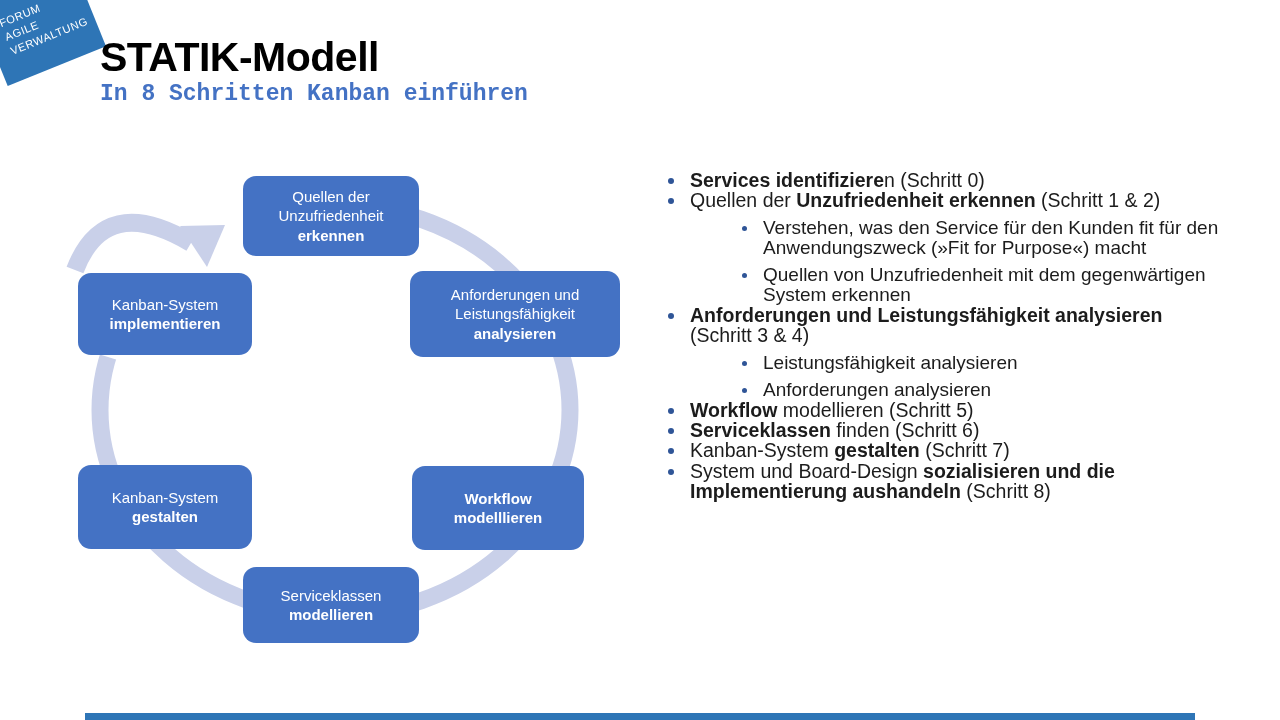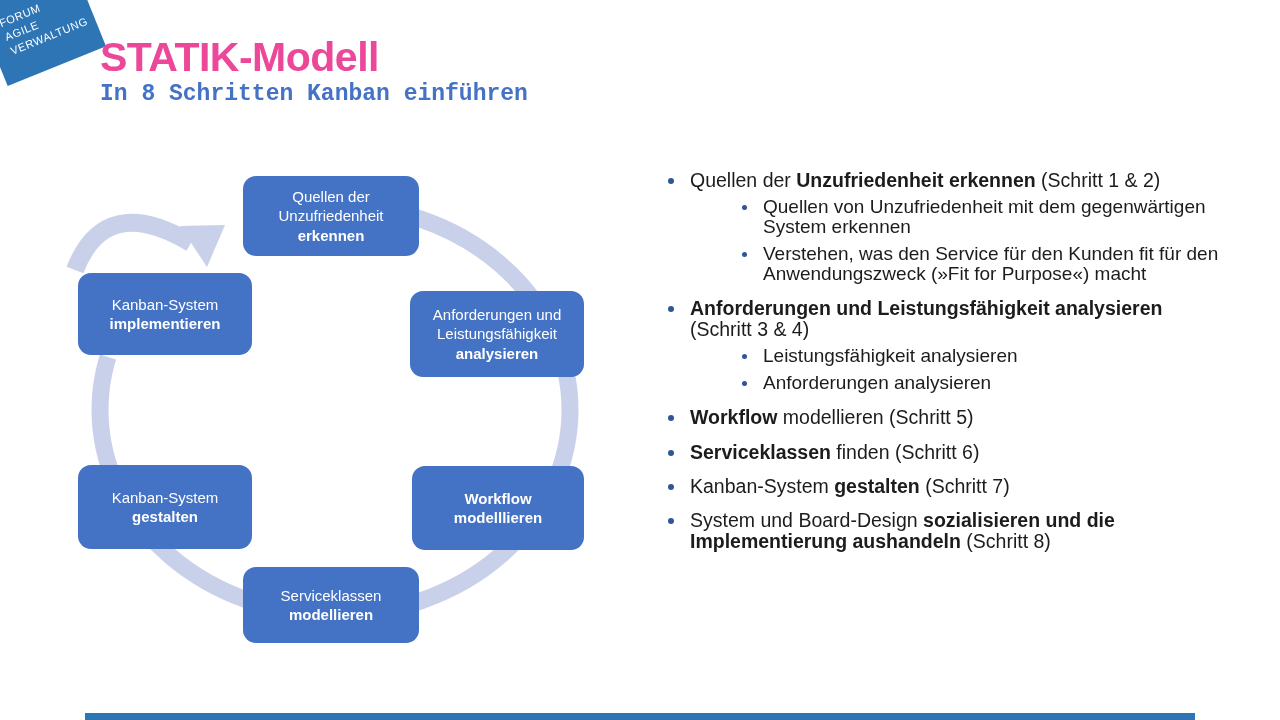--- a/index.html
+++ b/index.html
@@ -12,48 +12,47 @@
   .logo {
     position:absolute; left:-16px; top:-36px; width:106px; height:106px;
     background:var(--logo-blue,#2E75B6); transform:rotate(-22deg);
     color:#fff; box-sizing:border-box; padding:38px 0 0 16px;
   }
   .logo-line { font-size:11px; line-height:1.35; letter-spacing:.6px; font-weight:400; }
 
   
   .title {
     position:absolute; left:100px; top:34px; font-size:41px; font-weight:bold;
-    color:#ec4899; letter-spacing:-.5px;
+    color:#000000; letter-spacing:-.5px;
   }
   .subtitle {
     position:absolute; left:100px; top:81px; font-size:23px; font-weight:bold;
     color:var(--subtitle-blue,#4472C4);
     font-family:Liberation Mono, monospace;
   }
 
   
   .cycle-svg { position:absolute; left:55px; top:150px; }
   .cycle-box {
     position:absolute; background:var(--box-blue,#4472C4); border-radius:13px;
     color:#fff; display:flex; flex-direction:column; justify-content:center;
     text-align:center; font-size:15px; line-height:1.3; padding:6px;
     box-sizing:border-box;
   }
   .pos-top         { left:243px; top:176px; width:176px; height:80px; }
-  .pos-right-upper { left:410px; top:271px; width:174px; height:86px;margin-top:20px; }
+  .pos-right-upper { left:410px; top:271px; width:210px; height:86px; }
   .pos-right-lower { left:412px; top:466px; width:172px; height:84px; }
   .pos-bottom      { left:243px; top:567px; width:176px; height:76px; }
   .pos-left-lower  { left:78px;  top:465px; width:174px; height:84px; }
   .pos-left-upper  { left:78px;  top:273px; width:174px; height:82px; }
 
   
   .bullet-list { position:absolute; left:662px; top:170px; width:558px; color:#1c1c1c; }
   .bullet-item {
     position:relative; padding-left:28px; font-size:19.5px; line-height:1.05;
-    margin-top:14px;
   }
   .bullet-item:first-child { margin-top:0; }
   .bullet-item.level-2 {
     margin-left:75px; padding-left:26px; margin-top:7px; font-size:19px;
     width:457px; box-sizing:content-box;
   }
   .dot {
     position:absolute; left:6px; top:8px; width:6px; height:6px;
     border-radius:50%; background:var(--bullet-navy,#2F5597);
   }
@@ -114,23 +113,24 @@
         <div>Kanban-System</div>
         <div style="font-weight: bold;">gestalten</div>
       </div>
       <div class="cycle-box pos-left-upper">
         <div>Kanban-System</div>
         <div style="font-weight: bold;">implementieren</div>
       </div>
     </div>
 
   <div class="bullet-list">
+      <div class="bullet-item level-1"><span class="dot"></span><b>Services identifiziere</b><span>n (Schritt 0)</span></div>
       <div class="bullet-item level-1"><span class="dot"></span><span>Quellen der </span><b>Unzufriedenheit erkennen</b><span> (Schritt 1 &amp; 2)</span></div>
+      <div class="bullet-item level-2"><span class="dot"></span><span>Verstehen, was den Service für den Kunden fit für den Anwendungszweck (»Fit for Purpose«) macht</span></div>
       <div class="bullet-item level-2"><span class="dot"></span><span>Quellen von Unzufriedenheit mit dem gegenwärtigen System erkennen</span></div>
-      <div class="bullet-item level-2"><span class="dot"></span><span>Verstehen, was den Service für den Kunden fit für den Anwendungszweck (»Fit for Purpose«) macht</span></div>
       <div class="bullet-item level-1"><span class="dot"></span><b>Anforderungen und Leistungsfähigkeit analysieren</b><span> (Schritt 3 &amp; 4)</span></div>
       <div class="bullet-item level-2"><span class="dot"></span><span>Leistungsfähigkeit analysieren</span></div>
       <div class="bullet-item level-2"><span class="dot"></span><span>Anforderungen analysieren</span></div>
       <div class="bullet-item level-1"><span class="dot"></span><b>Workflow</b><span> modellieren (Schritt 5)</span></div>
       <div class="bullet-item level-1"><span class="dot"></span><b>Serviceklassen</b><span> finden (Schritt 6)</span></div>
       <div class="bullet-item level-1"><span class="dot"></span><span>Kanban-System </span><b>gestalten</b><span> (Schritt 7)</span></div>
       <div class="bullet-item level-1"><span class="dot"></span><span>System und Board-Design </span><b>sozialisieren und die Implementierung aushandeln</b><span> (Schritt 8)</span></div>
     </div>
 
   <div class="footer-bar"></div>

